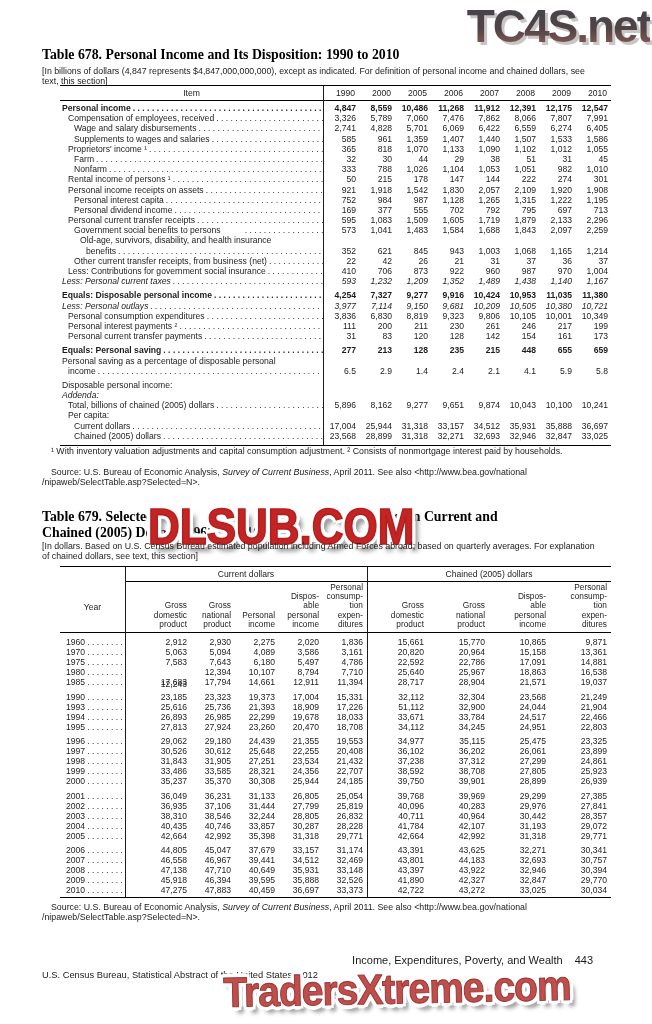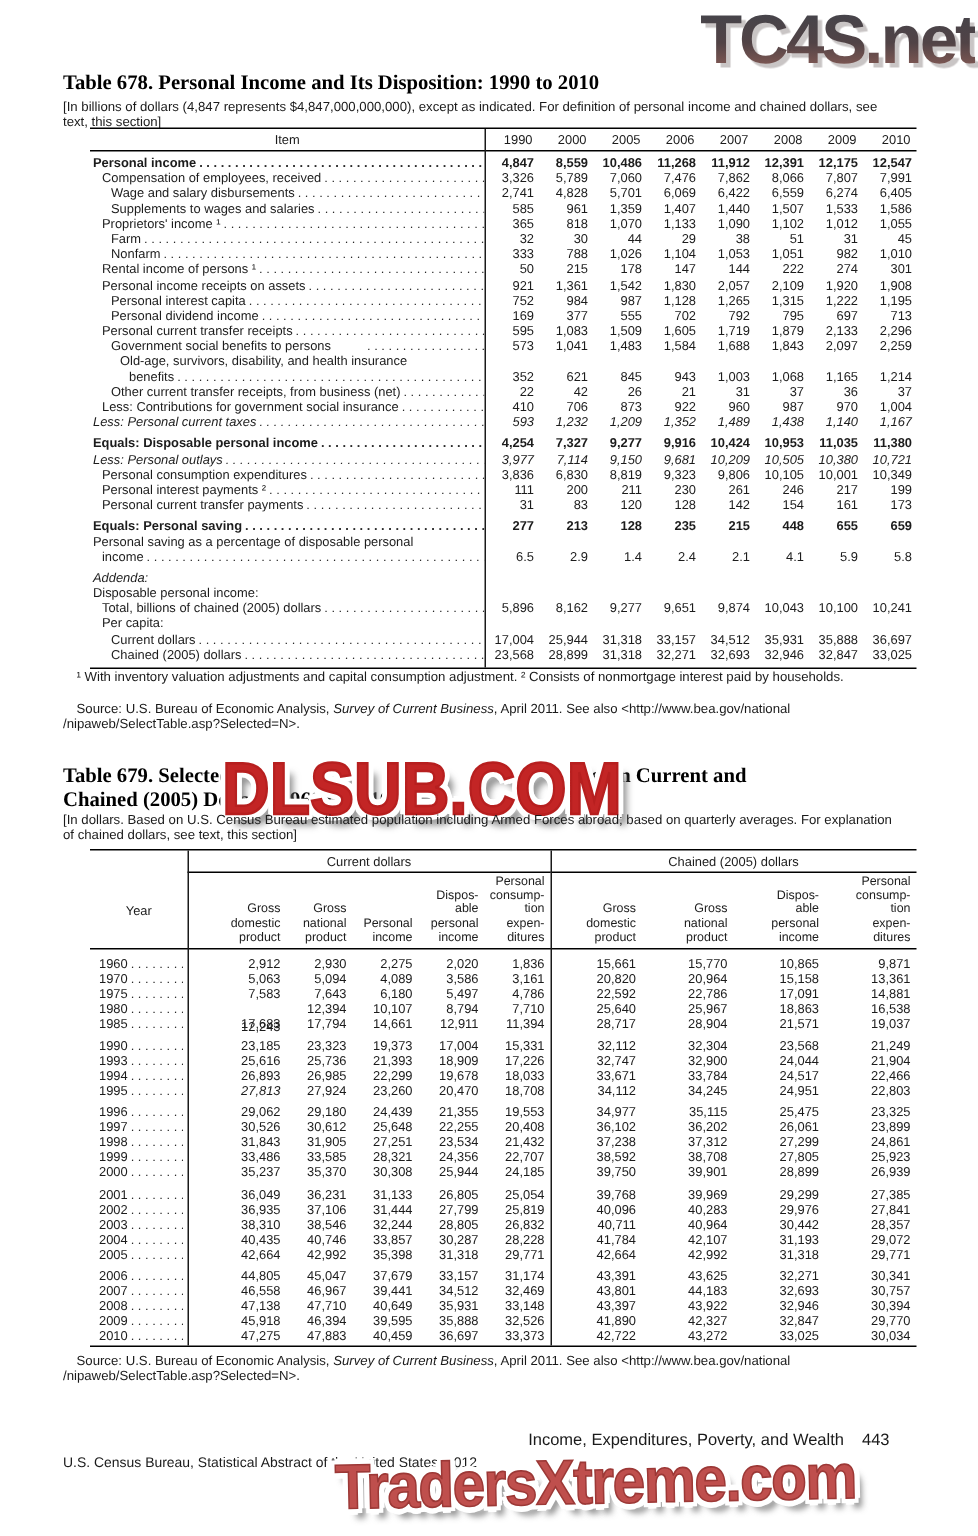--- a/index.html
+++ b/index.html
@@ -220,21 +220,21 @@
           <div class="val">222</div>
           <div class="val">274</div>
           <div class="val">301</div>
         </div>
         <div class="row">
           <div class="lbl" style="padding-left: 8px;">
             <span>Personal income receipts on assets</span>
             <span class="leader"></span>
           </div>
           <div class="val">921</div>
-          <div class="val">1,361</div>
+          <div class="val">1,918</div>
           <div class="val">1,542</div>
           <div class="val">1,830</div>
           <div class="val">2,057</div>
           <div class="val">2,109</div>
           <div class="val">1,920</div>
           <div class="val">1,908</div>
         </div>
         <div class="row">
           <div class="lbl" style="padding-left: 14px;">
             <span>Personal interest capita</span>
@@ -451,28 +451,28 @@
           <div class="val">6.5</div>
           <div class="val">2.9</div>
           <div class="val">1.4</div>
           <div class="val">2.4</div>
           <div class="val">2.1</div>
           <div class="val">4.1</div>
           <div class="val">5.9</div>
           <div class="val">5.8</div>
         </div>
         <div class="gap"></div>
+        <div class="row">
+          <div class="lbl" style="padding-left: 2px;">
+            <span>Disposable personal income:</span>
+          </div>
+        </div>
         <div class="row i">
           <div class="lbl" style="padding-left: 2px;">
             <span>Addenda:</span>
-          </div>
-        </div>
-        <div class="row">
-          <div class="lbl" style="padding-left: 2px;">
-            <span>Disposable personal income:</span>
           </div>
         </div>
         <div class="row">
           <div class="lbl" style="padding-left: 8px;">
             <span>Total, billions of chained (2005) dollars</span>
             <span class="leader"></span>
           </div>
           <div class="val">5,896</div>
           <div class="val">8,162</div>
           <div class="val">9,277</div>
@@ -669,21 +669,21 @@
         <div class="row">
           <div class="yr">
             <span>1993</span>
             <span class="leader"></span>
           </div>
           <div class="val" style="width: 66px;">25,616</div>
           <div class="val" style="width: 44px;">25,736</div>
           <div class="val" style="width: 44px;">21,393</div>
           <div class="val" style="width: 44px;">18,909</div>
           <div class="val" style="width: 44px;">17,226</div>
-          <div class="val" style="width: 61px;">32,747</div>
+          <div class="val" style="width: 61px;">51,112</div>
           <div class="val" style="width: 61px;">32,900</div>
           <div class="val" style="width: 61px;">24,044</div>
           <div class="val" style="width: 61px;">21,904</div>
         </div>
         <div class="row">
           <div class="yr">
             <span>1994</span>
             <span class="leader"></span>
           </div>
           <div class="val" style="width: 66px;">26,893</div>
@@ -694,21 +694,21 @@
           <div class="val" style="width: 61px;">33,671</div>
           <div class="val" style="width: 61px;">33,784</div>
           <div class="val" style="width: 61px;">24,517</div>
           <div class="val" style="width: 61px;">22,466</div>
         </div>
         <div class="row">
           <div class="yr">
             <span>1995</span>
             <span class="leader"></span>
           </div>
-          <div class="val" style="width: 66px; font-style: italic;">27,813</div>
+          <div class="val" style="width: 66px;">27,813</div>
           <div class="val" style="width: 44px;">27,924</div>
           <div class="val" style="width: 44px;">23,260</div>
           <div class="val" style="width: 44px;">20,470</div>
           <div class="val" style="width: 44px;">18,708</div>
           <div class="val" style="width: 61px;">34,112</div>
           <div class="val" style="width: 61px;">34,245</div>
           <div class="val" style="width: 61px;">24,951</div>
           <div class="val" style="width: 61px;">22,803</div>
         </div>
         <div class="gap"></div>

